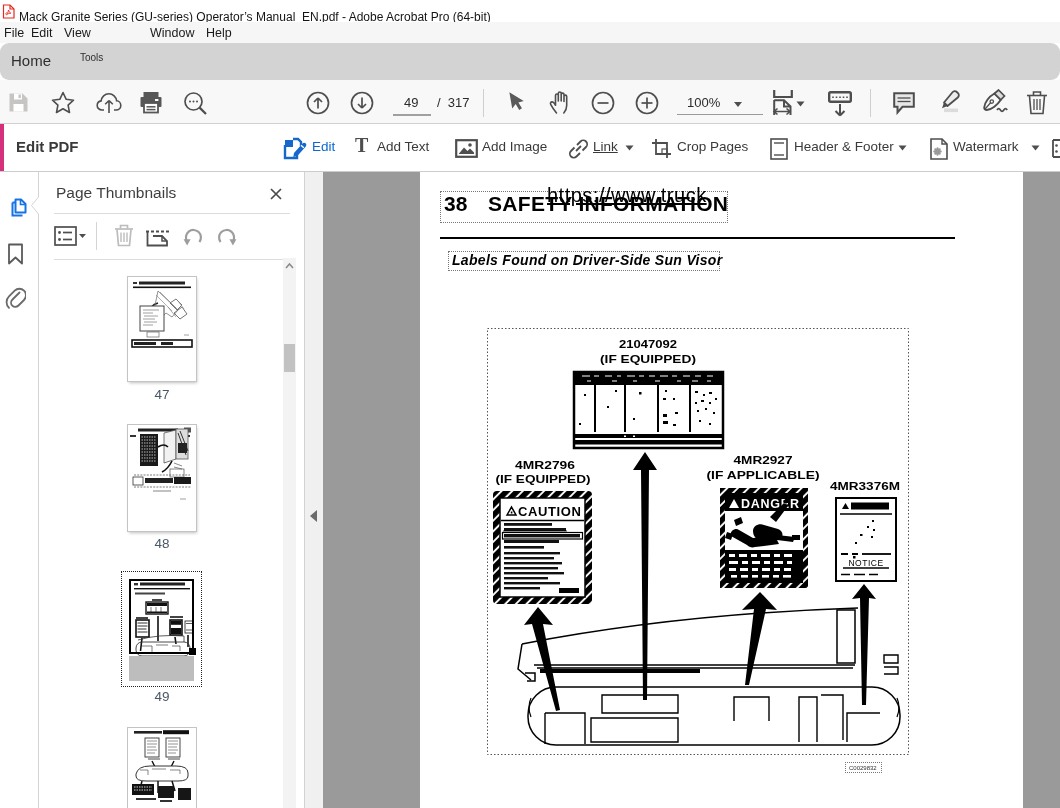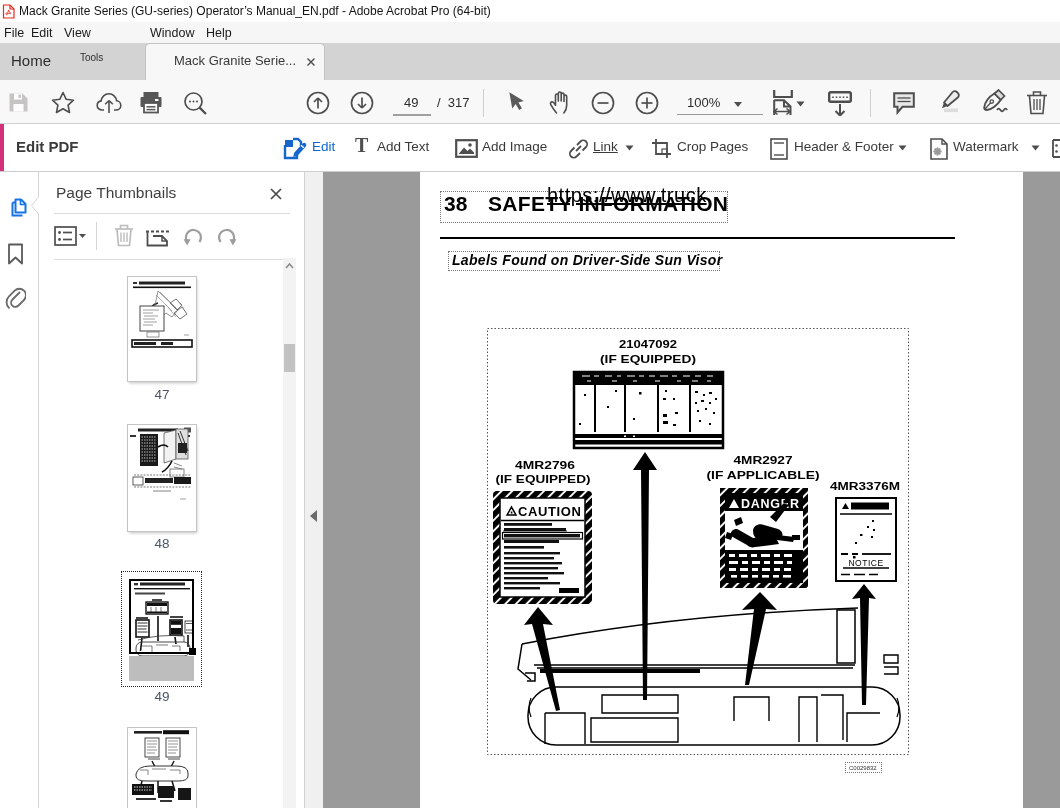--- a/index.html
+++ b/index.html
@@ -10,41 +10,35 @@
 </style>
 </head>
 <body>
 
 <div class="abs" style="left:0;top:0;width:1060px;height:22px;background:#fff;">
   <svg class="abs" style="left:2px;top:4px" width="13" height="15" viewBox="0 0 13 15">
     <path d="M1.5 1 H8 L12 5 V14 H1.5 Z" fill="none" stroke="#e8281e" stroke-width="1.2"></path>
     <path d="M8 1 L8 5 L12 5" fill="none" stroke="#e8281e" stroke-width="1.2"></path>
     <path d="M4 10.5 C3 10 4.5 8 5.5 9.5 C6 8.5 6.3 7 6.5 6 C7 7.5 7.8 8.8 8.8 9.3 C7.8 9.2 6.3 9.6 5.8 10 C5.2 10.6 4.6 10.9 4 10.5 Z" fill="none" stroke="#e8281e" stroke-width="0.9"></path>
   </svg>
-  <span class="abs" style="left:19px;top:4px;font-size:12px;color:#141414;">Mack Granite Series (GU-series) Operator’s Manual_EN.pdf - Adobe Acrobat Pro (64-bit)</span>
+  <span class="abs" style="left:19px;top:10px;font-size:12px;color:#141414;">Mack Granite Series (GU-series) Operator’s Manual_EN.pdf - Adobe Acrobat Pro (64-bit)</span>
 </div>
 
 <div class="abs" style="left:0;top:22px;width:1060px;height:21px;background:#f6f6f6;font-size:12.5px;color:#1a1a1a;">
   <span class="abs" style="left:4px;top:4px;">File</span>
   <span class="abs" style="left:31px;top:4px;">Edit</span>
   <span class="abs" style="left:64px;top:4px;">View</span>
   <span class="abs" style="left:102px;top:4px;margin-top:36px;">E-Sign</span>
   <span class="abs" style="left:150px;top:4px;">Window</span>
   <span class="abs" style="left:206px;top:4px;">Help</span>
 </div>
 
-<div class="abs" style="left:0;top:43px;width:1060px;height:37px;background:#d3d3d3;">
+<div class="abs" style="left:0;top:43px;width:1060px;height:37px;background:#d3d3d3;border-radius:9px;">
   <span class="abs" style="left:11px;top:9px;font-size:15px;color:#2e2e2e;">Home</span>
   <span class="abs" style="left:80px;top:9px;font-size:10px;color:#2e2e2e;">Tools</span>
-  <div class="abs" style="left:145px;top:0px;width:180px;height:37px;background:#f7f7f7;border:1px solid #c2c2c2;border-bottom:none;border-radius:5px 5px 0 0;">
-    <span class="abs" style="left:28px;top:9px;font-size:13px;color:#3a3a3a;">Mack Granite Serie...</span>
-    <svg class="abs" style="left:160px;top:13px" width="10" height="10" viewBox="0 0 10 10">
-        <path d="M1.5 1.5 L8.5 8.5 M8.5 1.5 L1.5 8.5" stroke="#4a4a4a" stroke-width="1.4"></path>
-      </svg>
-  </div>
 </div>
 
 <div class="abs" id="toolbar" style="left:0;top:80px;width:1060px;height:44px;background:#f8f8f8;border-bottom:1px solid #d1d1d1;"></div>
 
 <div class="abs" id="editbar" style="left:0;top:124px;width:1060px;height:48px;background:#ffffff;border-bottom:1px solid #cdcdcd;">
   <div class="abs" style="left:0;top:0;width:4px;height:47px;background:#d4307c;"></div>
   <span class="abs" style="left:16px;top:14px;font-size:15px;font-weight:bold;color:#3a3a3a;">Edit PDF</span>
 
   <svg class="abs" style="left:283px;top:13px" width="25" height="24" viewBox="0 0 25 24">
     <path d="M2 3 H10 V10 H2 Z" fill="#1567cb"></path>

